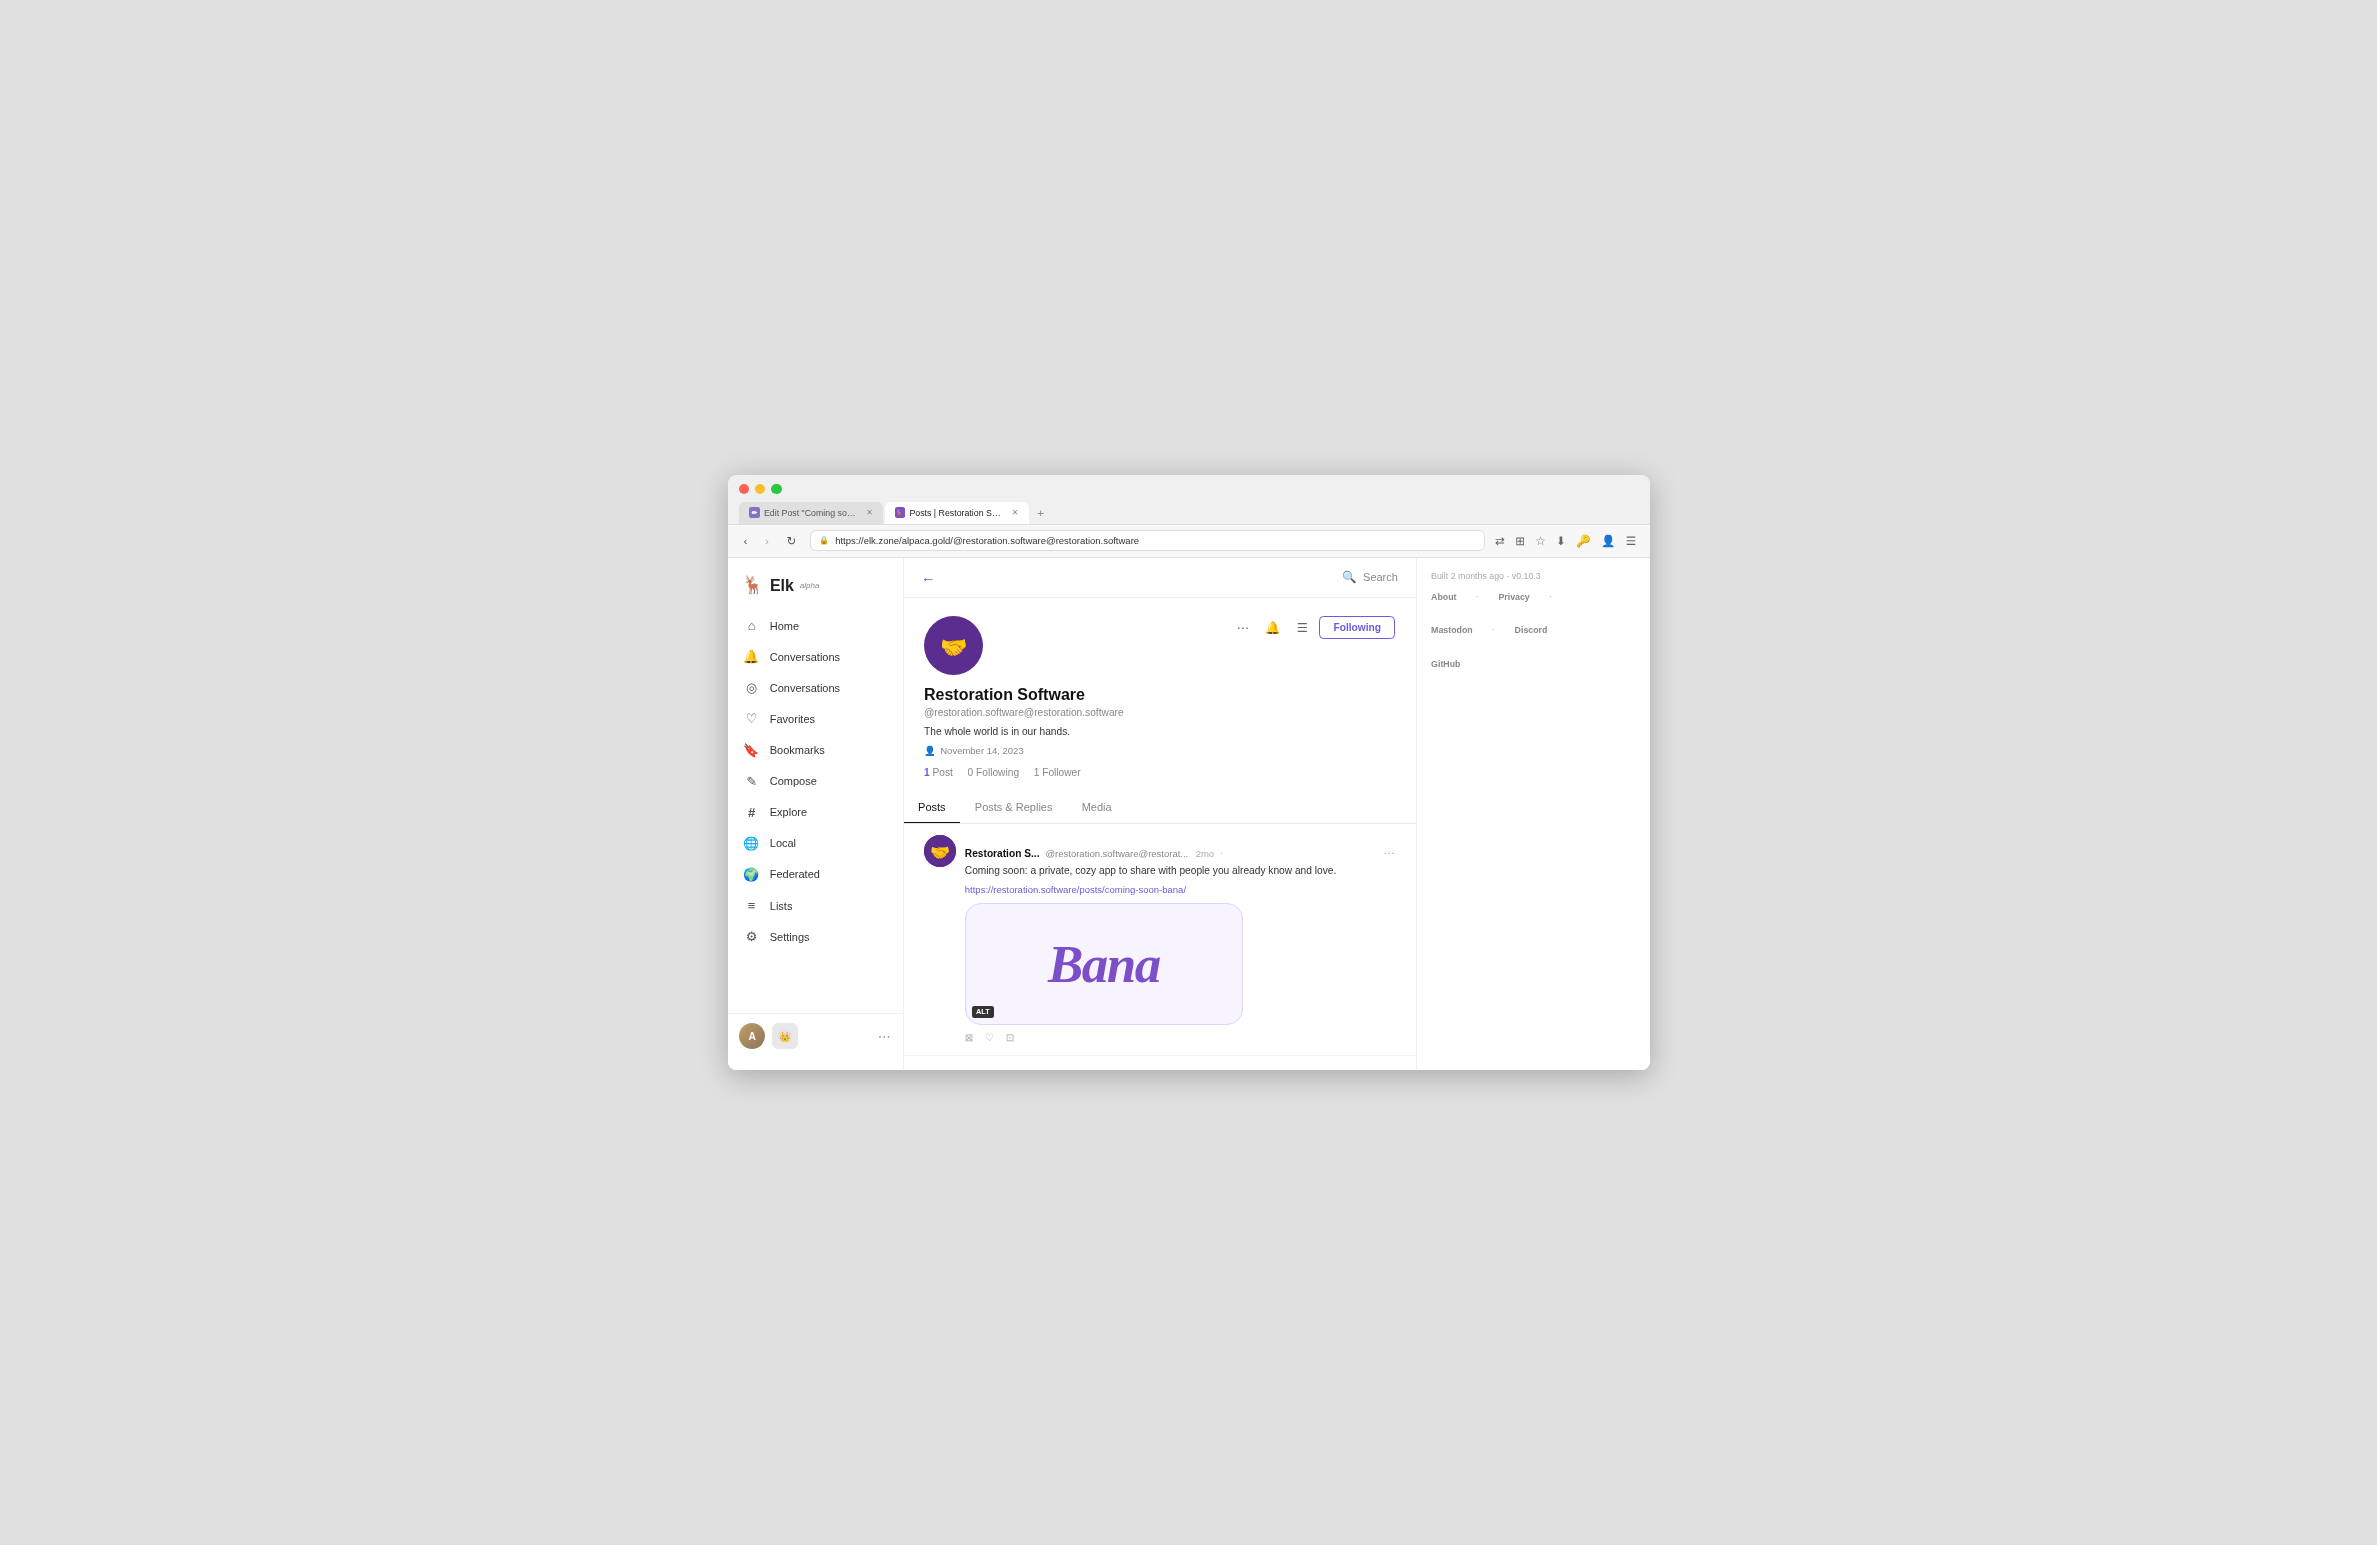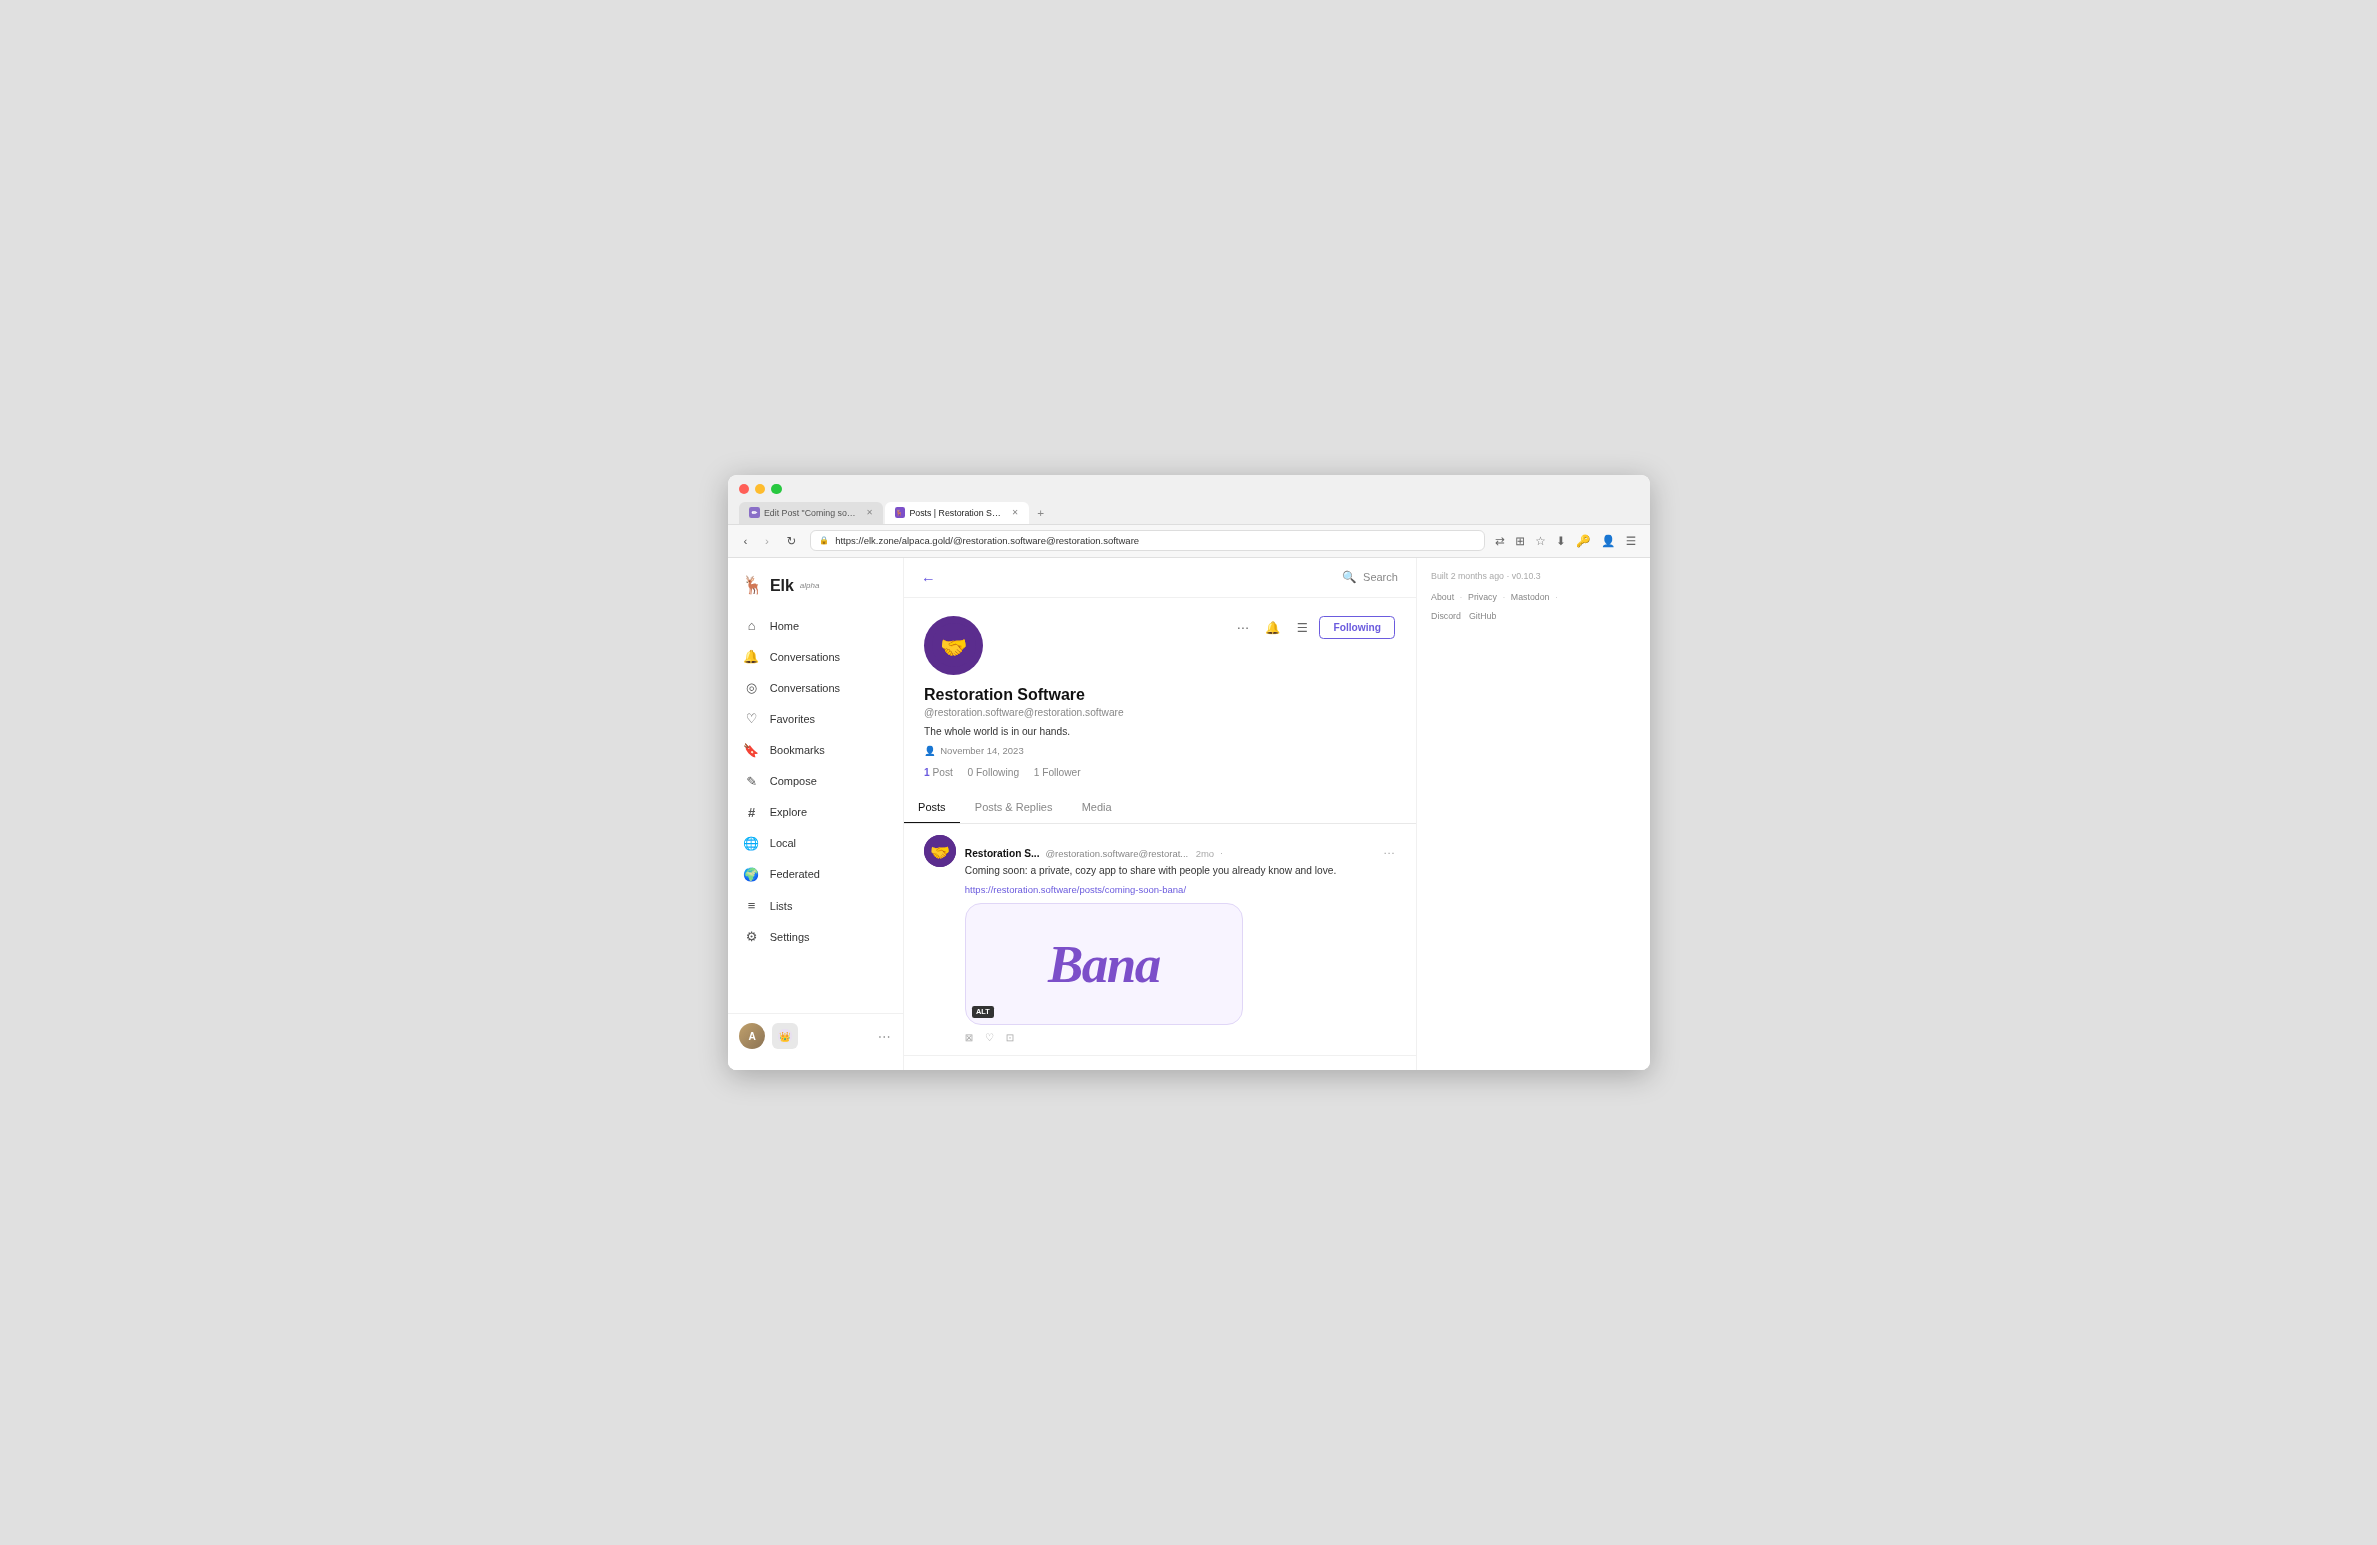--- a/index.html
+++ b/index.html
@@ -417,21 +417,21 @@
       align-items: center;
       gap: 2.9px;
     }
     
     .right-panel-content {
       font-size: 8.8px;
       color: #aaa;
       line-height: 1.8;
     }
     .built-info { margin-bottom: 4.4px; }
-    .right-links { display: flex; flex-wrap: wrap; gap: 4px; }
+    .right-links { display: flex; flex-wrap: wrap; gap: 18px; font-weight: bold; }
     .right-link {
       color: #888;
       text-decoration: none;
       font-size: 8.8px;
     }
     .separator { color: #ccc; margin: 0 1.5px; font-size: 8.8px; }
   </style>
 </head>
 <body>
 

